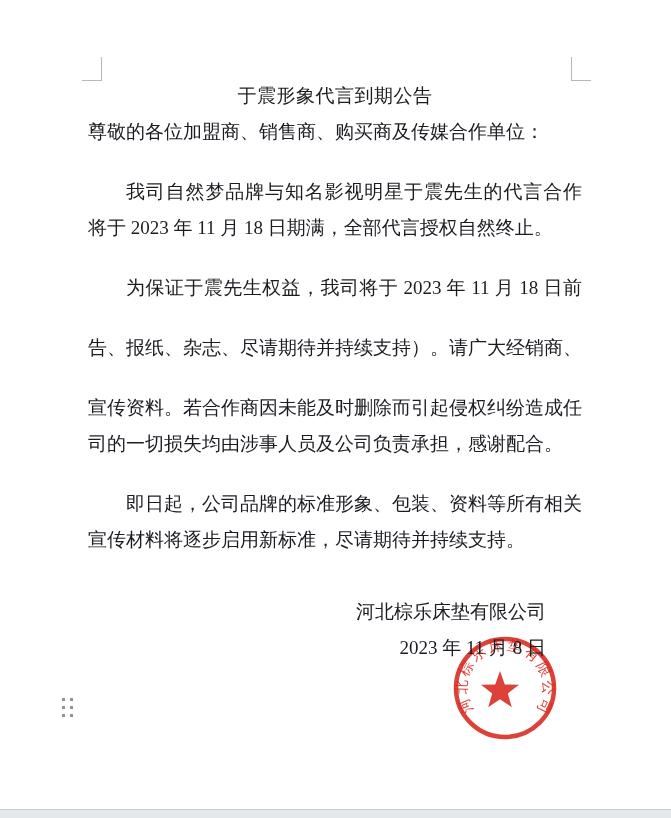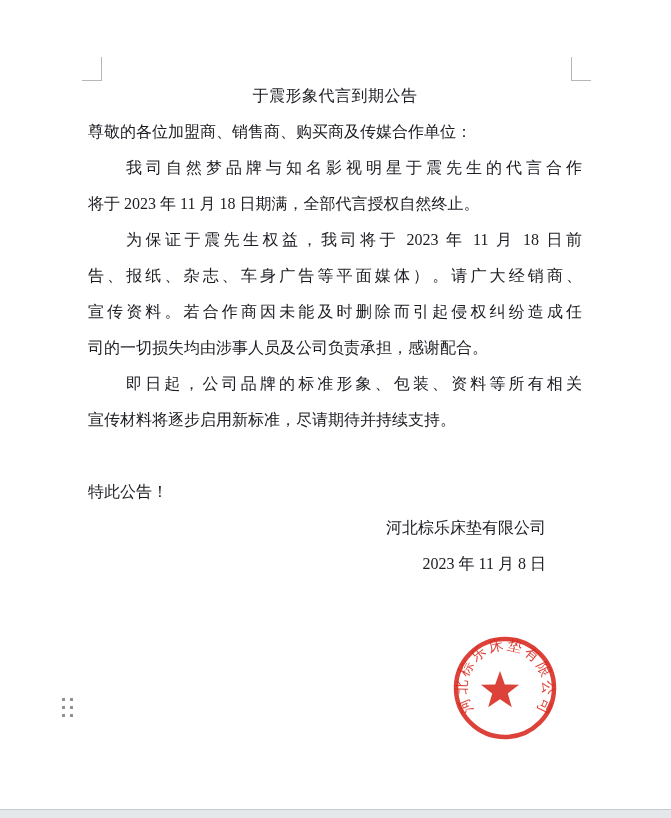--- a/index.html
+++ b/index.html
@@ -21,26 +21,26 @@
   .handle {
     position: absolute; left: 62px; top: 698px;
     display: grid; grid-template-columns: 3px 3px; grid-auto-rows: 3px;
     column-gap: 5px; row-gap: 5px;
   }
   .handle span { background: #8f9193; width: 3px; height: 3px; }
 
   
   .doc {
     position: absolute; left: 88px; top: 78px; width: 494px;
-    font-size: 16px; line-height: 36px; color: #1b1b22;
+    font-size: 19px; line-height: 36px; color: #1b1b22;
     z-index: 2;
   }
   .line { white-space: nowrap; }
   .line.title { text-align: center; letter-spacing: 0.5px; }
-  .line.j { text-align: justify; text-align-last: justify; white-space: normal; }
+  .line.j { text-align: justify; text-align-last: justify; white-space: normal; margin-top: 24px; }
   .line.i { padding-left: 38px; }
   .line.blank { height: 36px; }
   .line.sig { text-align: right; padding-right: 36px; }
 
   
   .seal {
     position: absolute; left: 451px; top: 634px;
     width: 108px; height: 108px; z-index: 1;
   }
 
@@ -77,26 +77,25 @@
       <textPath href="#sealArc" startOffset="0" textLength="168" lengthAdjust="spacing">河北棕乐床垫有限公司</textPath>
     </text>
   </svg>
 
   <div class="doc">
     <div class="line title">于震形象代言到期公告</div>
     <div class="line">尊敬的各位加盟商、销售商、购买商及传媒合作单位：</div>
     <div class="line j i">我司自然梦品牌与知名影视明星于震先生的代言合作</div>
     <div class="line">将于 2023 年 11 月 18 日期满，全部代言授权自然终止。</div>
     <div class="line j i">为保证于震先生权益，我司将于 2023 年 11 月 18 日前</div>
-    <div class="line j">告、报纸、杂志、车身广告等平面媒体）。请广大经销商、</div>
+    <div class="line j">告、报纸、杂志、尽请期待并持续支持）。请广大经销商、</div>
     <div class="line j">宣传资料。若合作商因未能及时删除而引起侵权纠纷造成任</div>
     <div class="line">司的一切损失均由涉事人员及公司负责承担，感谢配合。</div>
     <div class="line j i">即日起，公司品牌的标准形象、包装、资料等所有相关</div>
     <div class="line">宣传材料将逐步启用新标准，尽请期待并持续支持。</div>
     <div class="line blank"></div>
-    <div class="line">特此公告！</div>
     <div class="line sig">河北棕乐床垫有限公司</div>
     <div class="line sig">2023 年 11 月 8 日</div>
   </div>
 
   <div class="bottom-bar"></div>
 
 </div>
 
 </body></html>

